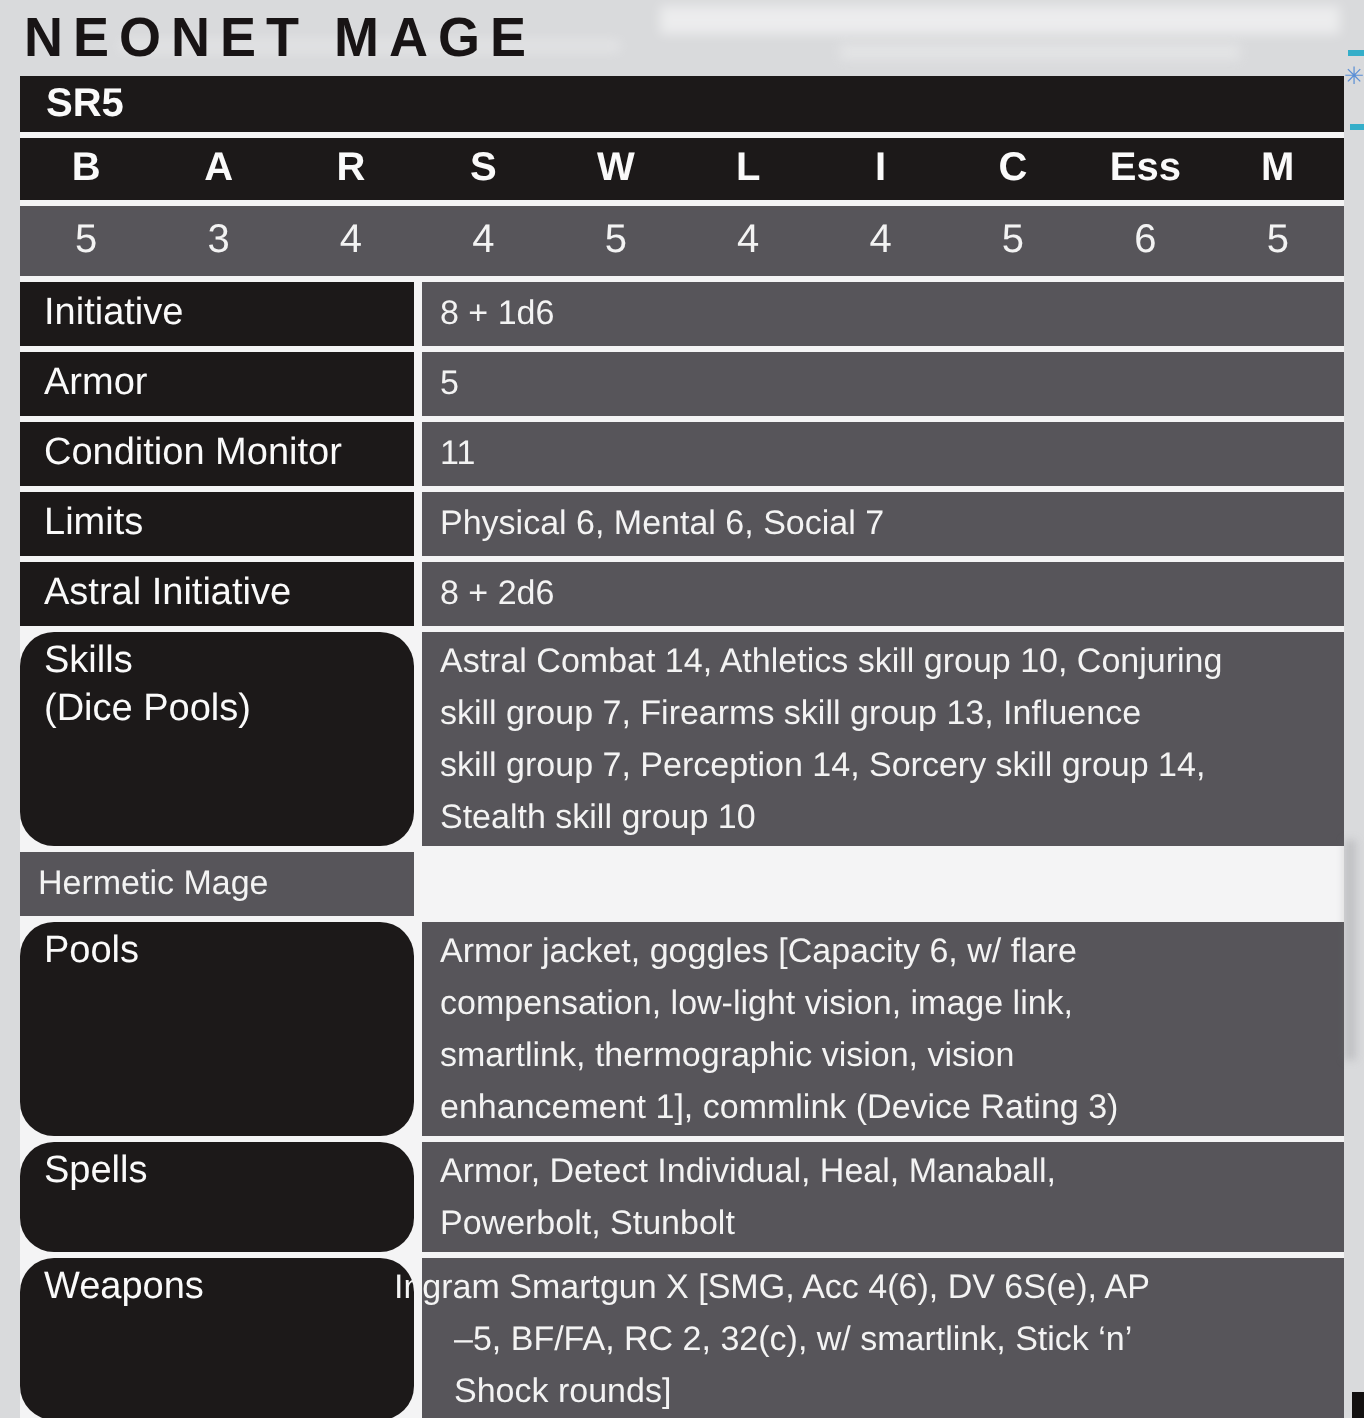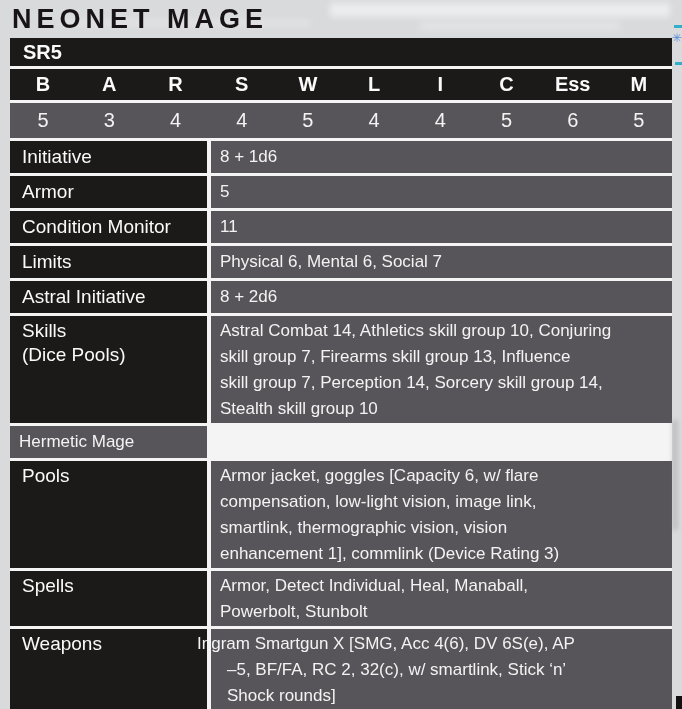--- a/index.html
+++ b/index.html
@@ -62,21 +62,21 @@
   }
   .row .value{
     background:#57555a;color:#f3f3f3;
     font-size:17px;line-height:26px;
     padding:1px 4px 1px 9px;
     display:flex;align-items:center;
     white-space:pre-wrap;
     min-height:30px;
   }
   .row.multi .label,.row.multi .value{align-items:flex-start;}
-  .row.multi .label{padding-top:3px;}
+  .row.multi .label{padding-top:3px;border-radius:17px;}
   .row.multi .value{padding-top:2px;}
   .value.hang{padding-left:16px;text-indent:-30px;}
 
   
   .edge-dash{position:absolute;width:8px;height:3px;background:#35aec9;}
   .dash-1{left:674px;top:25px;}
   .dash-2{left:675px;top:62px;}
   .edge-asterisk{
     position:absolute;left:672px;top:32px;
     font-size:12px;color:#5b8fd6;line-height:12px;

